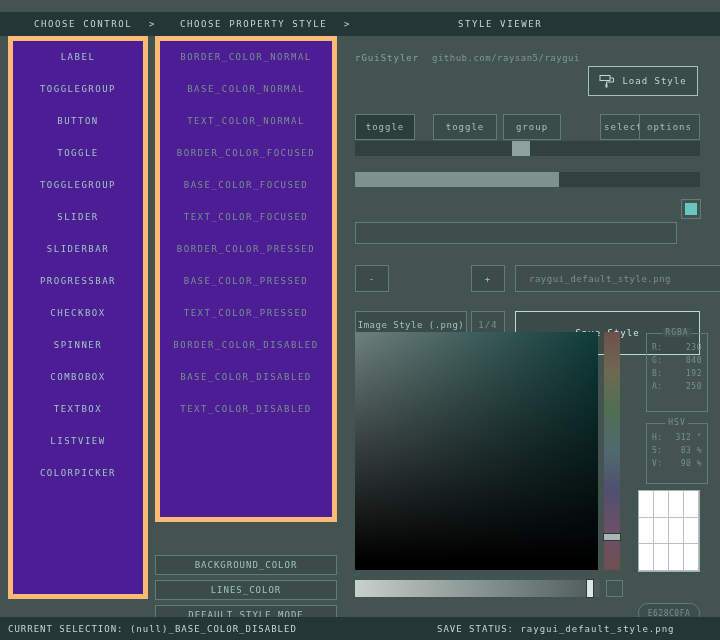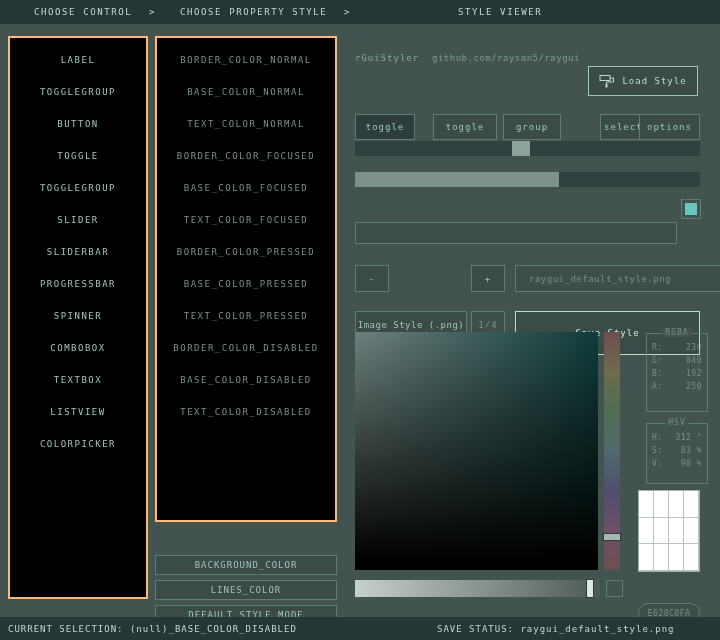--- a/index.html
+++ b/index.html
@@ -5,26 +5,26 @@
   *{margin:0;padding:0;box-sizing:border-box;}
   html,body{background:#243635;}
   .app{
     position:relative;width:720px;height:640px;overflow:hidden;
     background:#435350;
     font-family:"DejaVu Sans Mono", monospace;
     -webkit-font-smoothing:none;
   }
   
   .bar{position:absolute;left:0;width:720px;height:24px;background:#243635;color:#c4d8d4;}
-  .topbar{top:0;}
+  .topbar{top:12px;}
   .statusbar{top:617px;height:23px;}
   .bar span{position:absolute;top:7px;font-size:9px;letter-spacing:1.6px;white-space:nowrap;}
   .statusbar span{top:7px;font-size:9px;letter-spacing:1px;}
   
-  .panel{position:absolute;border:2px solid #fdba74;background:#000000;padding-top:6px;}
+  .panel{position:absolute;border:5px solid #fdba74;background:#4c1d95;}
   .controls-panel{left:8px;top:36px;width:140px;height:563px;}
   .props-panel{left:155px;top:36px;width:182px;height:486px;}
   .litem{height:32px;line-height:32px;text-align:center;font-size:9px;letter-spacing:1.5px;
          color:#9fc7bf;cursor:pointer;white-space:nowrap;}
   .props-panel .litem{color:#78908c;}
   
   .btn,.box{position:absolute;border:1px solid #5f7c75;background:#3a4b48;color:#9fc3bc;
     display:flex;align-items:center;justify-content:center;
     font-size:9px;letter-spacing:1px;white-space:nowrap;cursor:pointer;margin-top:24px;}
   .box{background:#3e4e4b;color:#7a8f8c;cursor:text;}
@@ -94,20 +94,21 @@
 
   <div class="panel controls-panel">
     <div class="litem">LABEL</div>
     <div class="litem">TOGGLEGROUP</div>
     <div class="litem">BUTTON</div>
     <div class="litem">TOGGLE</div>
     <div class="litem">TOGGLEGROUP</div>
     <div class="litem">SLIDER</div>
     <div class="litem">SLIDERBAR</div>
     <div class="litem">PROGRESSBAR</div>
+    <div class="litem">CHECKBOX</div>
     <div class="litem">SPINNER</div>
     <div class="litem">COMBOBOX</div>
     <div class="litem">TEXTBOX</div>
     <div class="litem">LISTVIEW</div>
     <div class="litem">COLORPICKER</div>
   </div>
 
   <div class="panel props-panel">
     <div class="litem">BORDER_COLOR_NORMAL</div>
     <div class="litem">BASE_COLOR_NORMAL</div>

